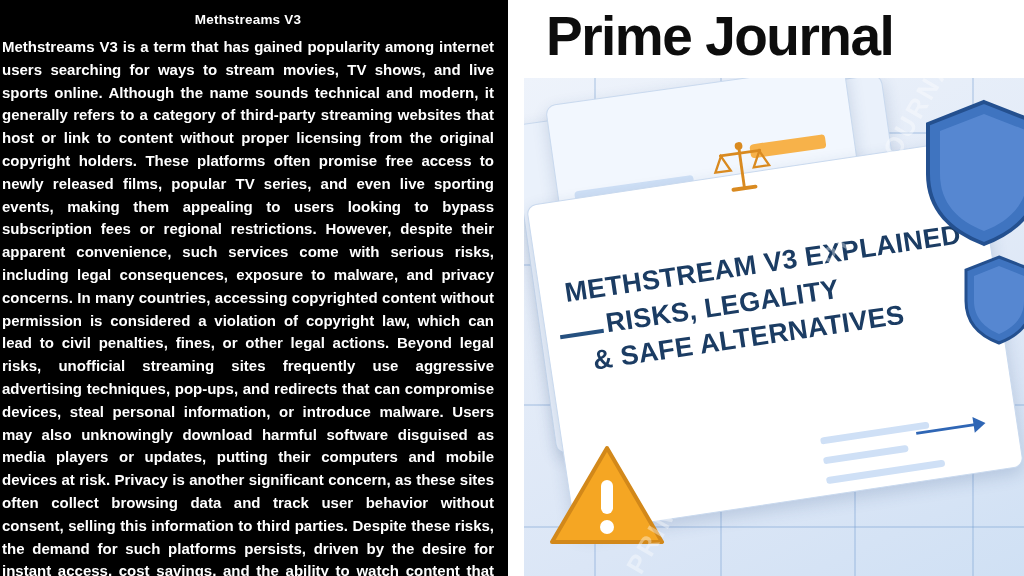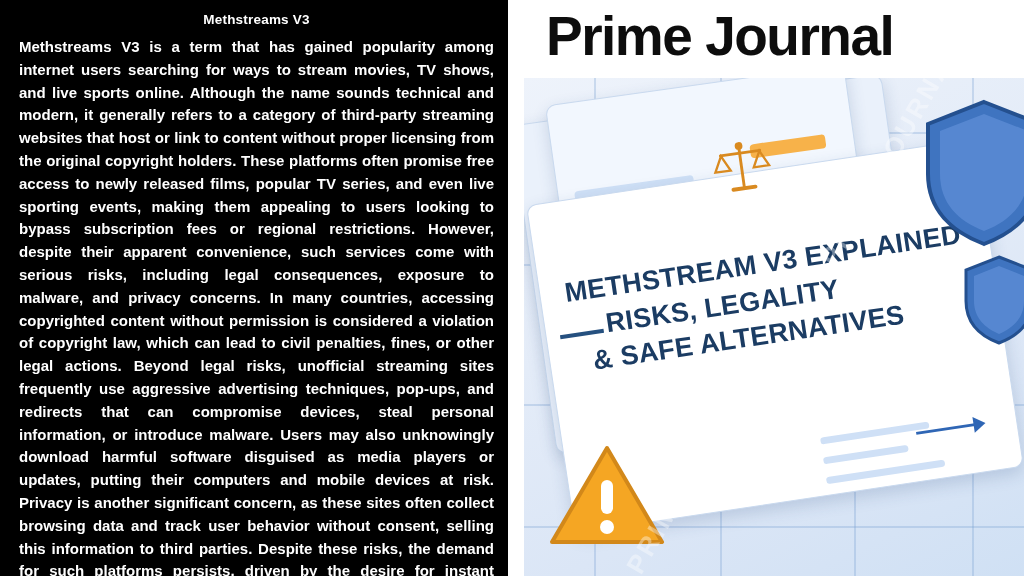--- a/index.html
+++ b/index.html
@@ -18,21 +18,21 @@
   
   .article-panel {
     position: absolute;
     left: 0;
     top: 0;
     width: 508px;
     height: 576px;
     background: #000000;
     color: #ffffff;
     box-sizing: border-box;
-    padding: 10px 14px 6px 19px;
+    padding: 10px 14px 6px 2px;
   }
   .article-title {
     font-size: 13.5px;
     font-weight: bold;
     text-align: center;
     letter-spacing: 0.2px;
     margin: 2px 0 9px 0;
     color: #ffffff;
   }
   .article-body {

